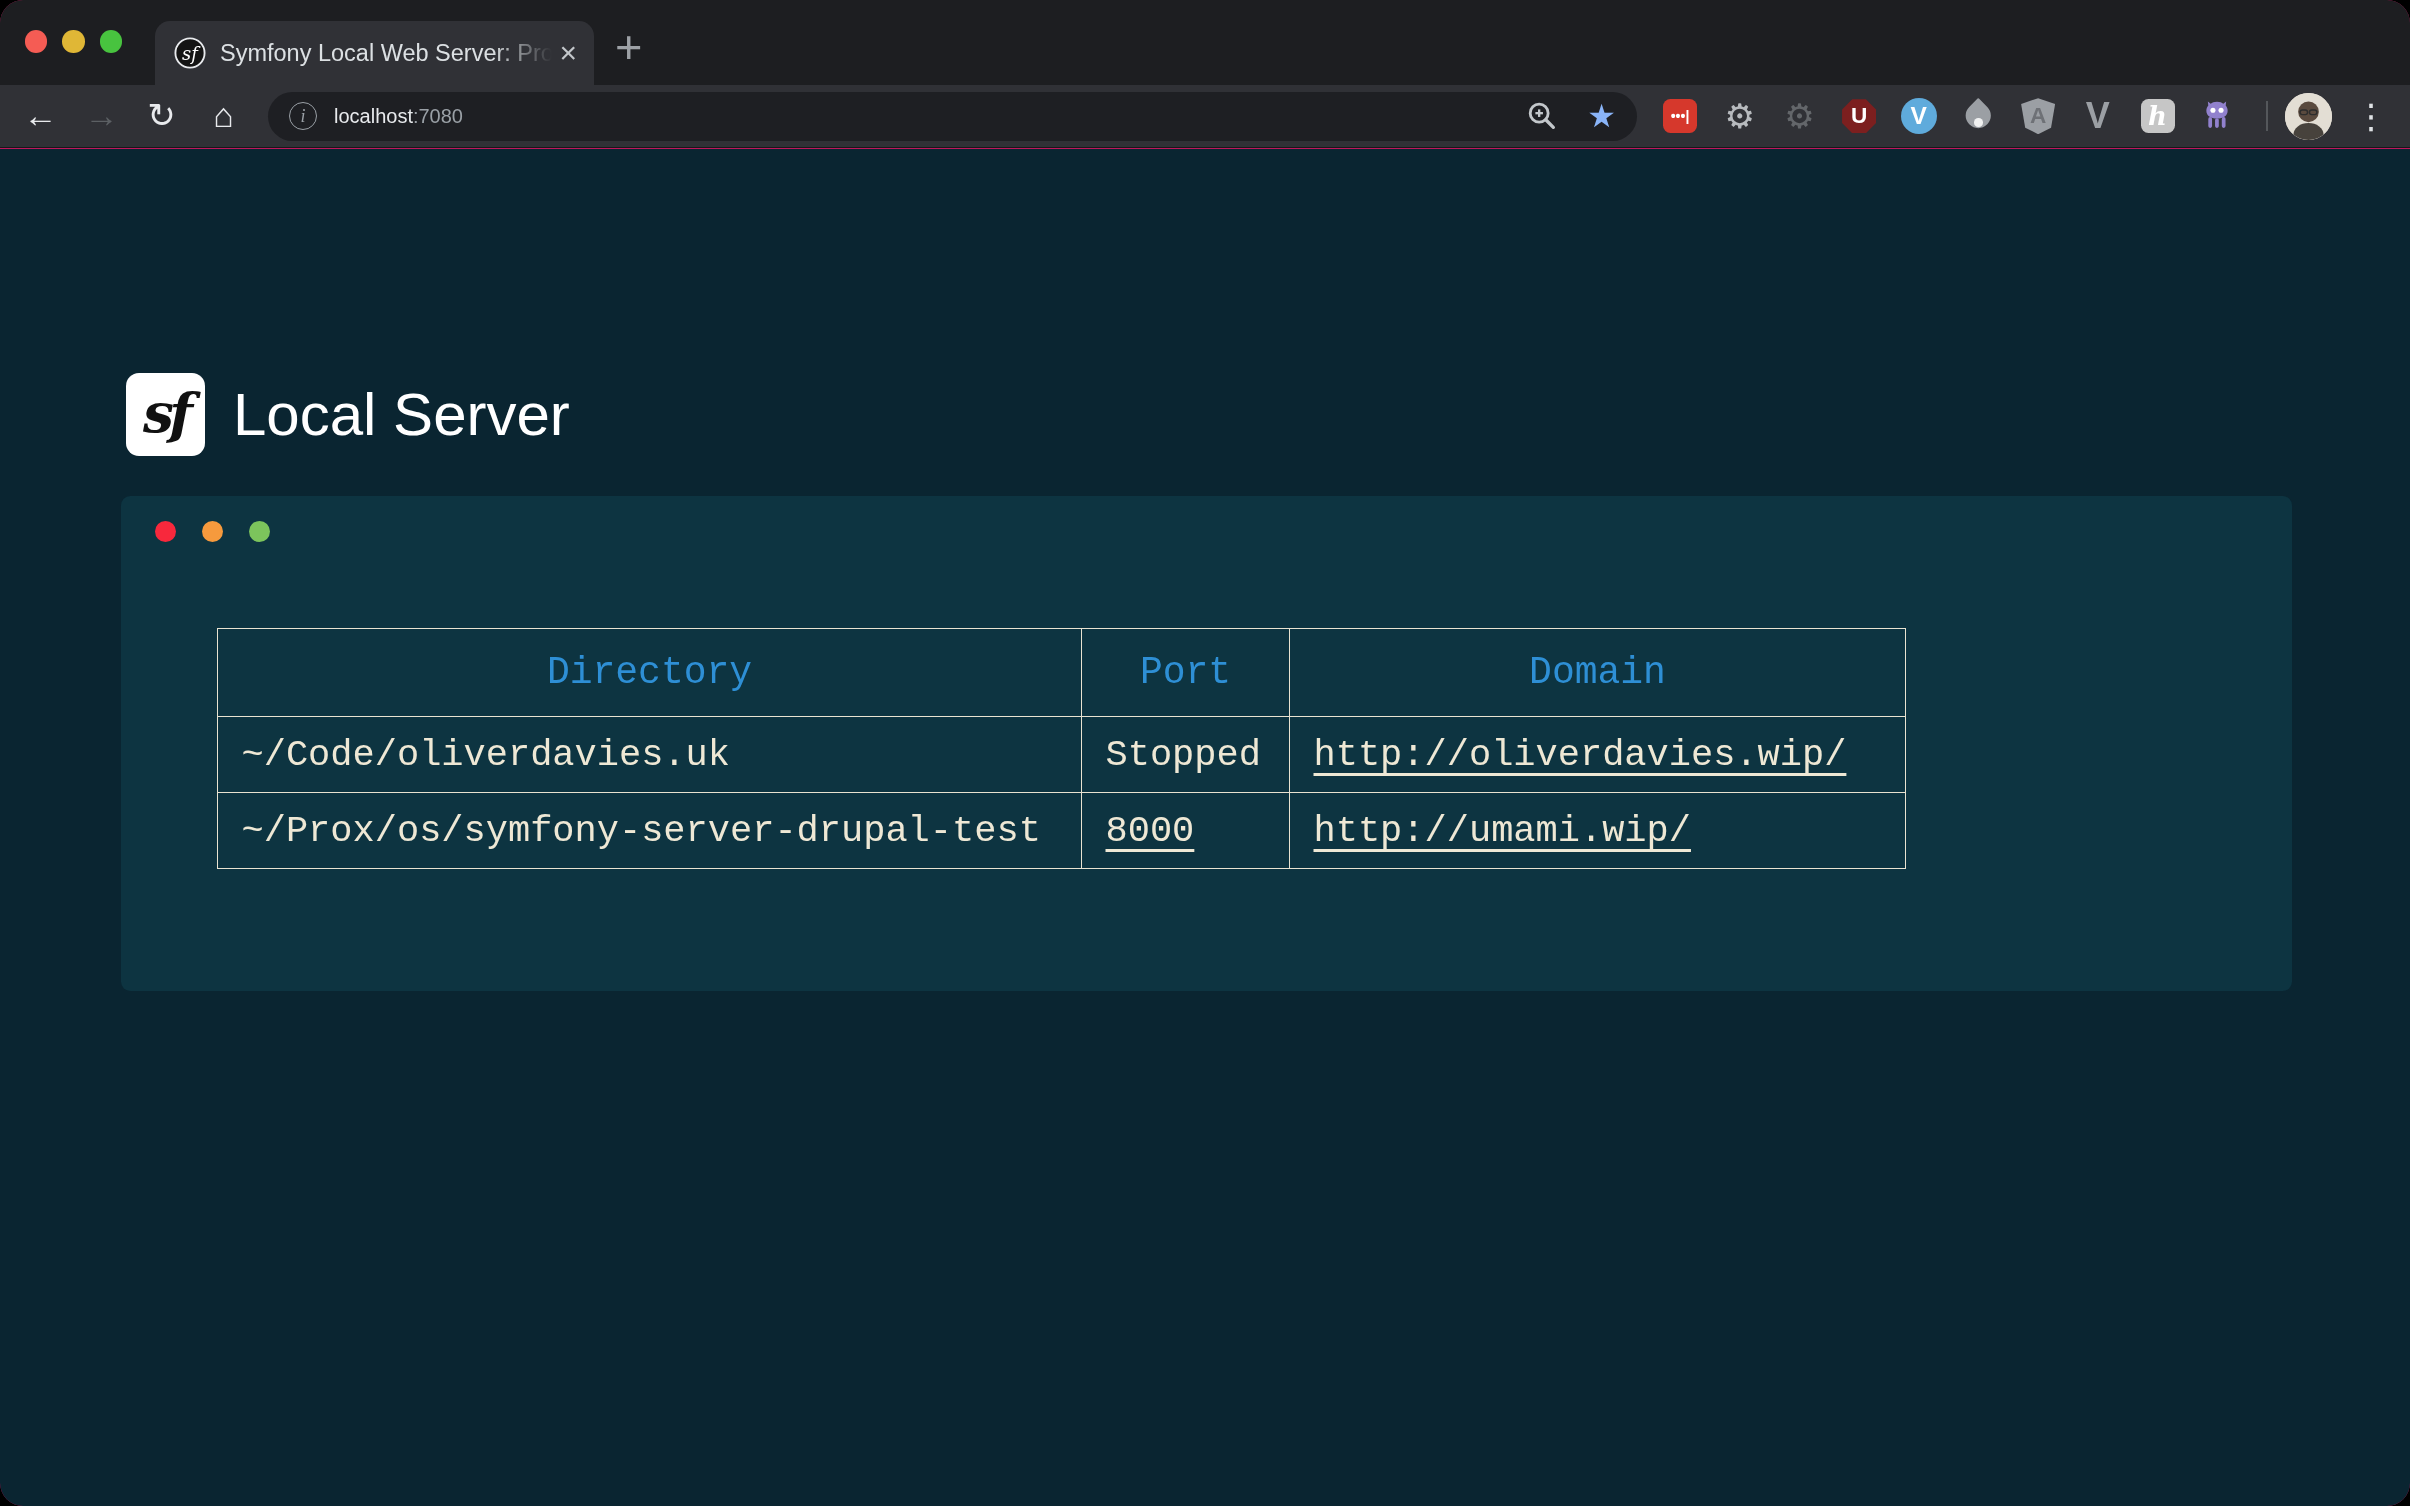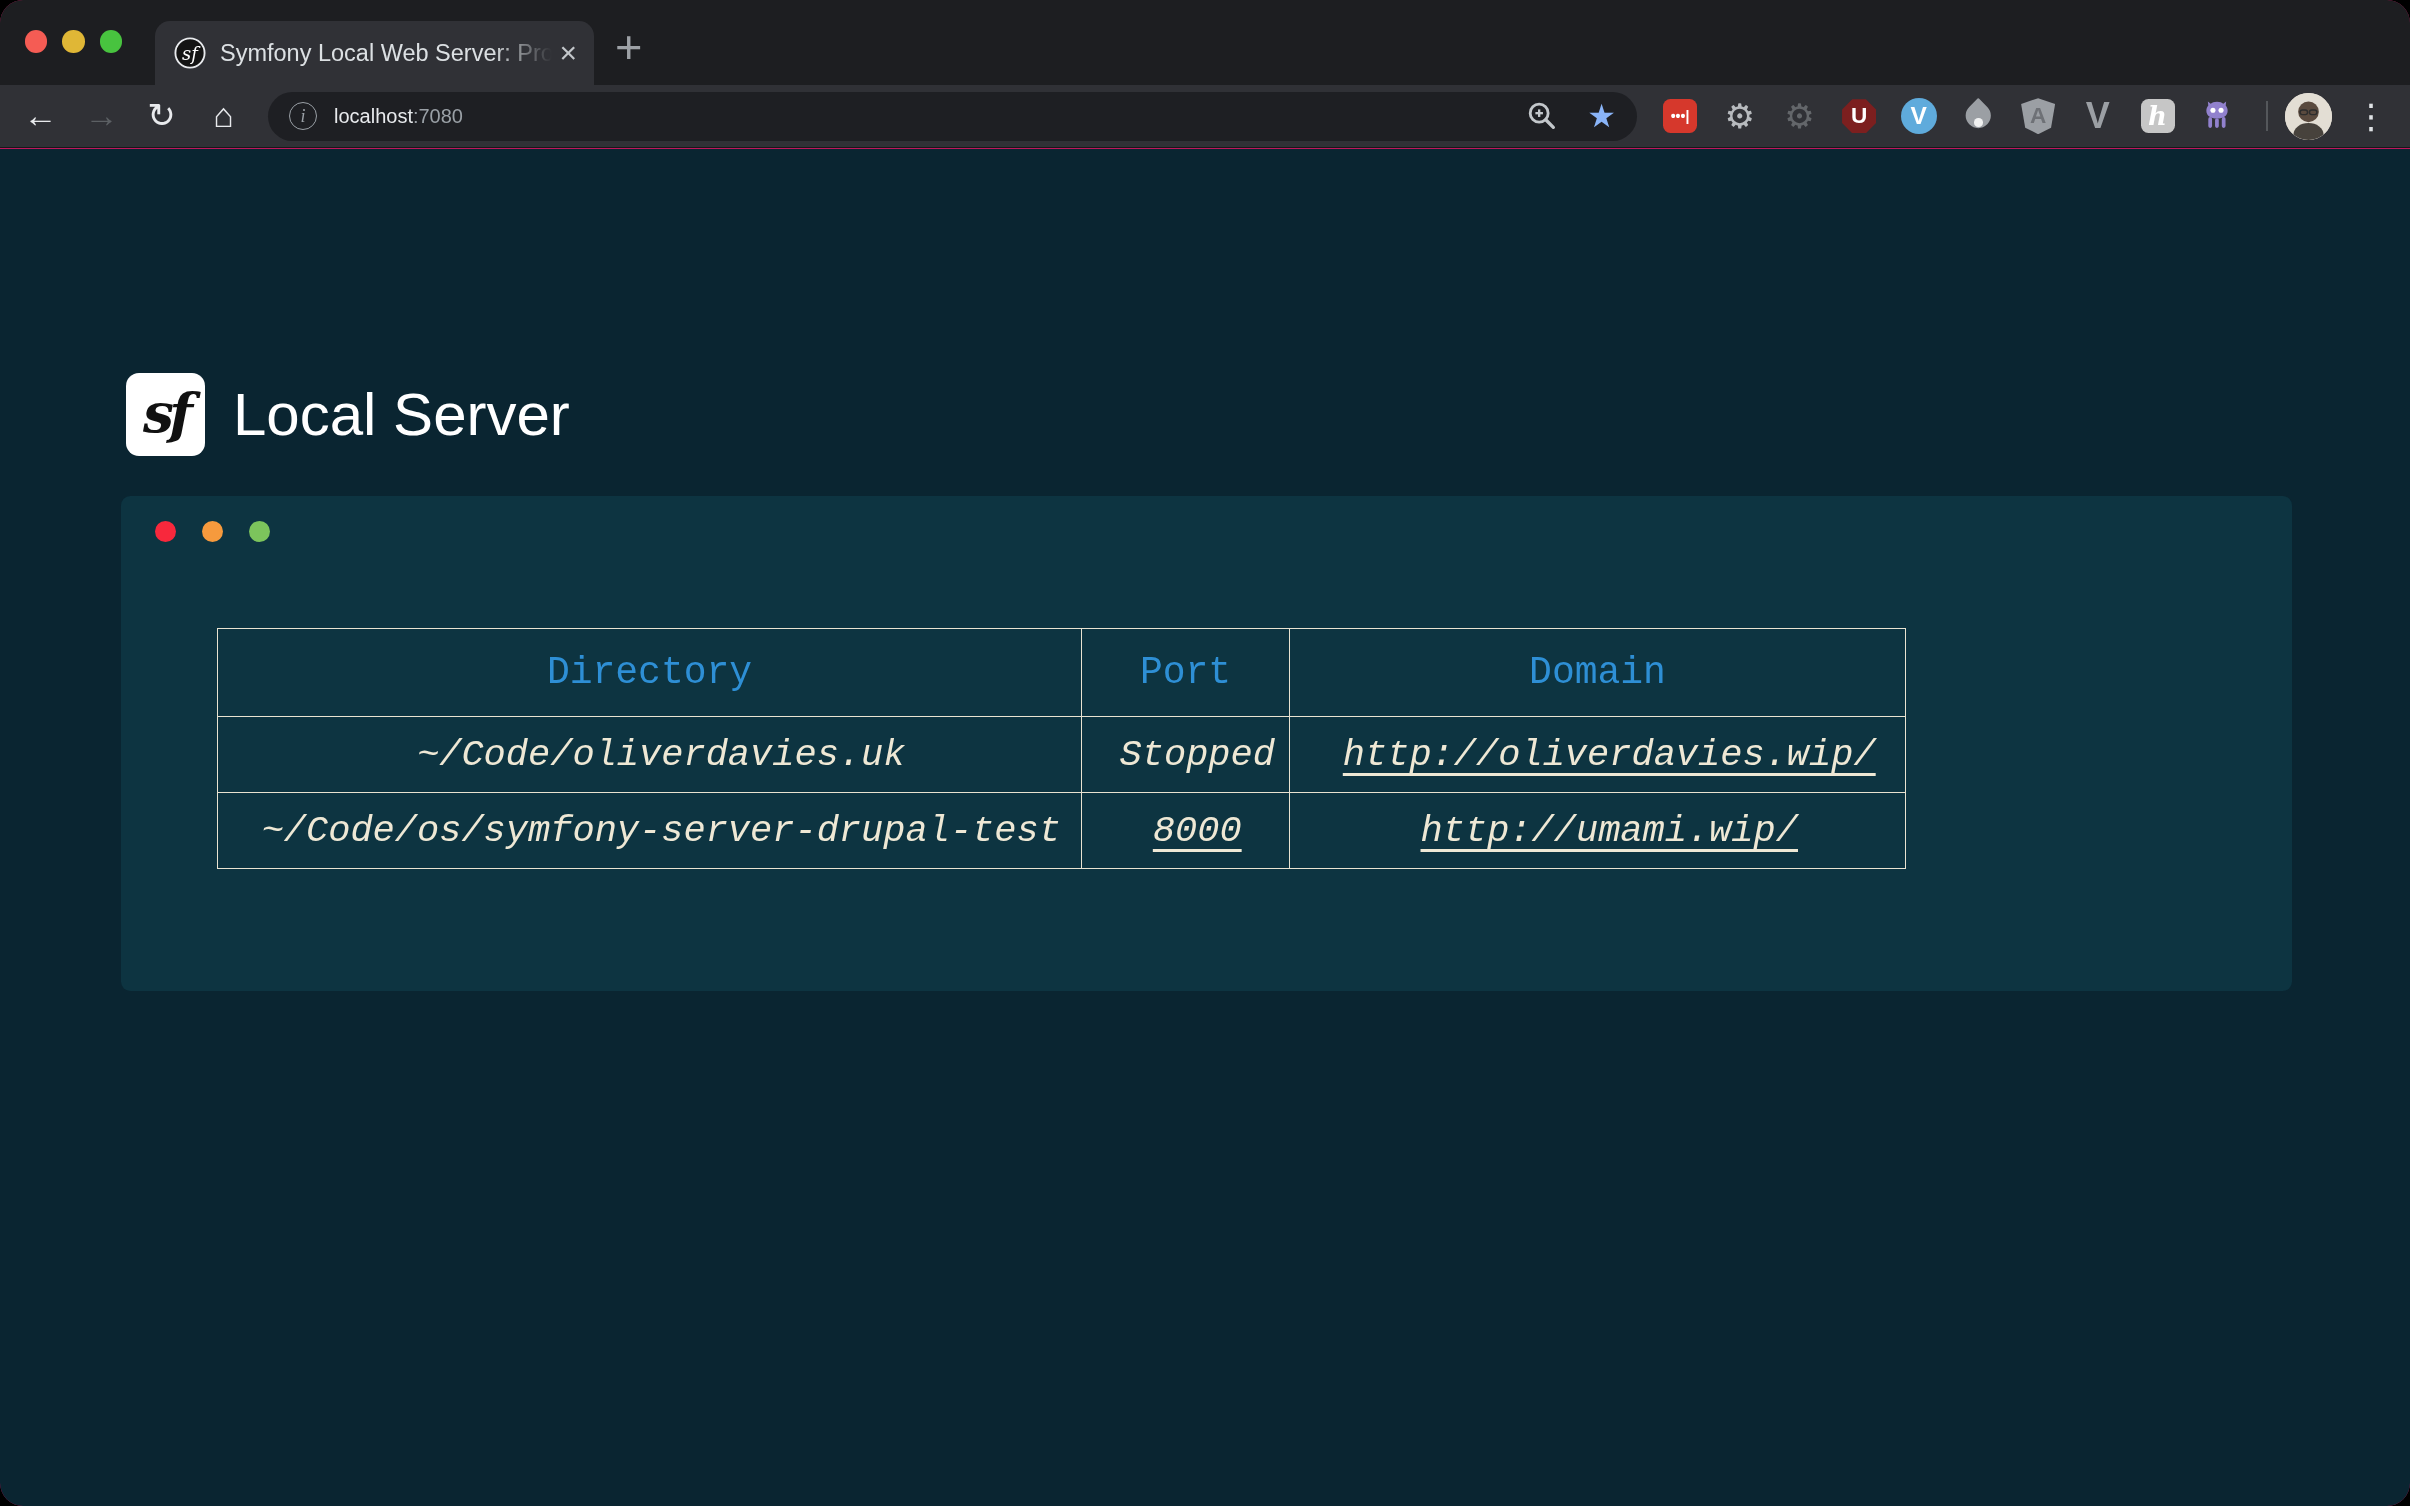--- a/index.html
+++ b/index.html
@@ -50,21 +50,21 @@
   .brand h1{margin:0 0 0 28px;font-size:60px;font-weight:400;color:#fff;letter-spacing:0;}
 
   .panel{position:absolute;left:121px;top:347px;width:2171px;height:495px;background:#0d3441;border-radius:9.4px;}
   .panel-dots{position:absolute;left:34px;top:24.5px;display:flex;gap:26px;}
   .p-dot{width:21px;height:21px;border-radius:50%;}
 
   table.servers{position:absolute;left:59px;top:132px;border-collapse:collapse;table-layout:fixed;
     font-family:"Liberation Mono","DejaVu Sans Mono",monospace;margin-left:37px;}
   table.servers th,table.servers td{border:1.9px solid #e9e3d1;box-sizing:border-box;}
   table.servers th{height:88px;font-size:38px;font-weight:normal;color:#2e8fd5;text-align:center;}
-  table.servers td{height:76px;font-size:37px;color:#eee8d5;text-align:center;padding:0 0 0 23.5px;vertical-align:middle;white-space:nowrap;font-style:italic;}
+  table.servers td{height:76px;font-size:37px;color:#eee8d5;text-align:left;padding:0 0 0 23.5px;vertical-align:middle;white-space:nowrap;}
   td.port-stopped{color:#b58900;}
   .lnk{color:#eee8d5;text-decoration:underline;text-underline-offset:7.5px;text-decoration-thickness:2.8px;cursor:pointer;}
 </style>
 </head>
 <body>
 
 <div id="window">
 
   <div class="tabstrip">
     <div class="traffic">
@@ -185,21 +185,21 @@
             <th>Domain</th>
           </tr>
         </thead>
         <tbody id="rows">
             <tr>
               <td>~/Code/oliverdavies.uk</td>
               <td class="port-stopped">Stopped</td>
               <td><a class="lnk">http://oliverdavies.wip/</a></td>
             </tr>
             <tr>
-              <td>~/Code/os/symfony-server-drupal-test</td>
+              <td>~/Prox/os/symfony-server-drupal-test</td>
               <td><a class="lnk">8000</a></td>
               <td><a class="lnk">http://umami.wip/</a></td>
             </tr>
           </tbody>
       </table>
     </div>
   </div>
 
 </div>
 

